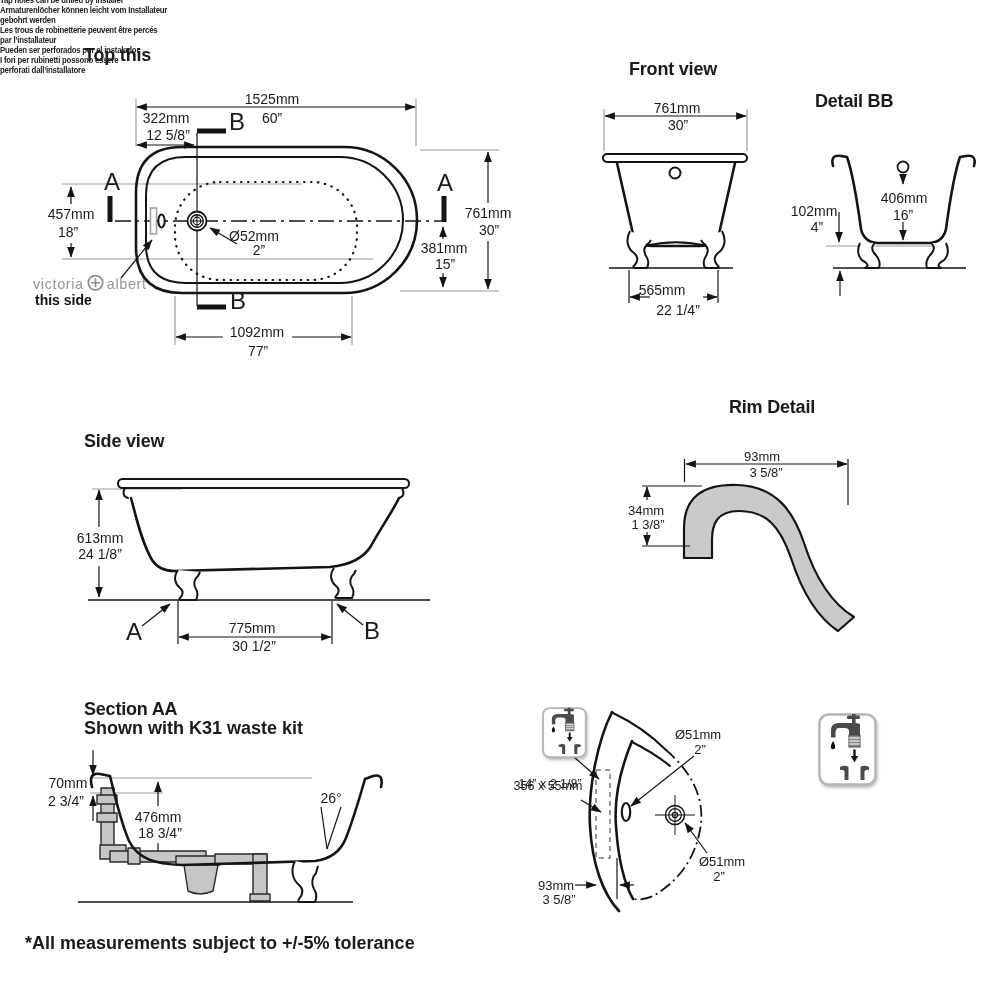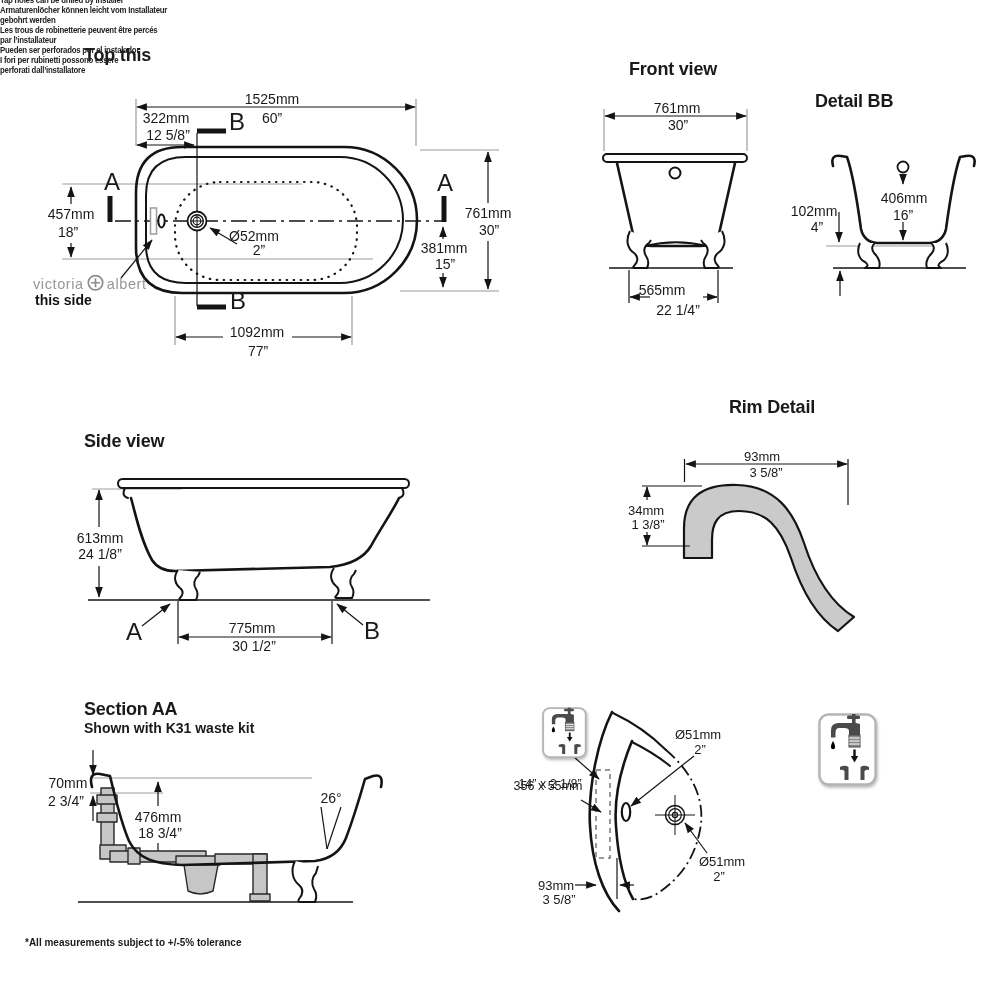--- a/index.html
+++ b/index.html
@@ -2,25 +2,25 @@
 <html><head>
 <meta charset="utf-8">
 <style>
   html,body { margin:0; padding:0; background:#fff; }
   #canvas { position:relative; width:1000px; height:1000px; background:#fff;
             font-family:"Liberation Sans", sans-serif; color:#1a1a1a; overflow:hidden; }
   svg.layer { position:absolute; left:0; top:0; }
   .t  { position:absolute; transform:translate(-50%,-50%); white-space:nowrap; font-size:14px; line-height:1; }
   .tl { position:absolute; transform:translate(0,-50%);   white-space:nowrap; font-size:14px; line-height:1; }
   .title { font-size:18px; font-weight:bold; letter-spacing:-0.2px; }
-  .sub   { font-size:14px; font-weight:bold; }
+  .sub   { font-size:18px; font-weight:bold; }
   .ab    { font-size:24px; }
   .dm13  { font-size:13px; }
   .dm12  { font-size:12.5px; }
-  .note  { font-size:10px; font-weight:bold; }
+  .note  { font-size:18px; font-weight:bold; }
   .lang  { font-size:8.5px; font-weight:bold; letter-spacing:-0.25px; color:#222;
            transform-origin:left center; transform:translate(0,-50%) scaleX(0.92); }
   .logo  { display:flex; align-items:center; gap:3px; color:#969696; font-size:14.5px; letter-spacing:0.6px; }
   .oplus { display:inline-block; }
   .thisside { font-size:14px; font-weight:bold; color:#111; }
   .shadowed { filter:drop-shadow(1.5px 2px 1.5px rgba(0,0,0,0.28)); }
 
   
   .o  { stroke:#141414; stroke-width:2.6; fill:none; stroke-linecap:round; stroke-linejoin:round; }
   .o2 { stroke:#141414; stroke-width:2;   fill:none; stroke-linecap:round; stroke-linejoin:round; }

